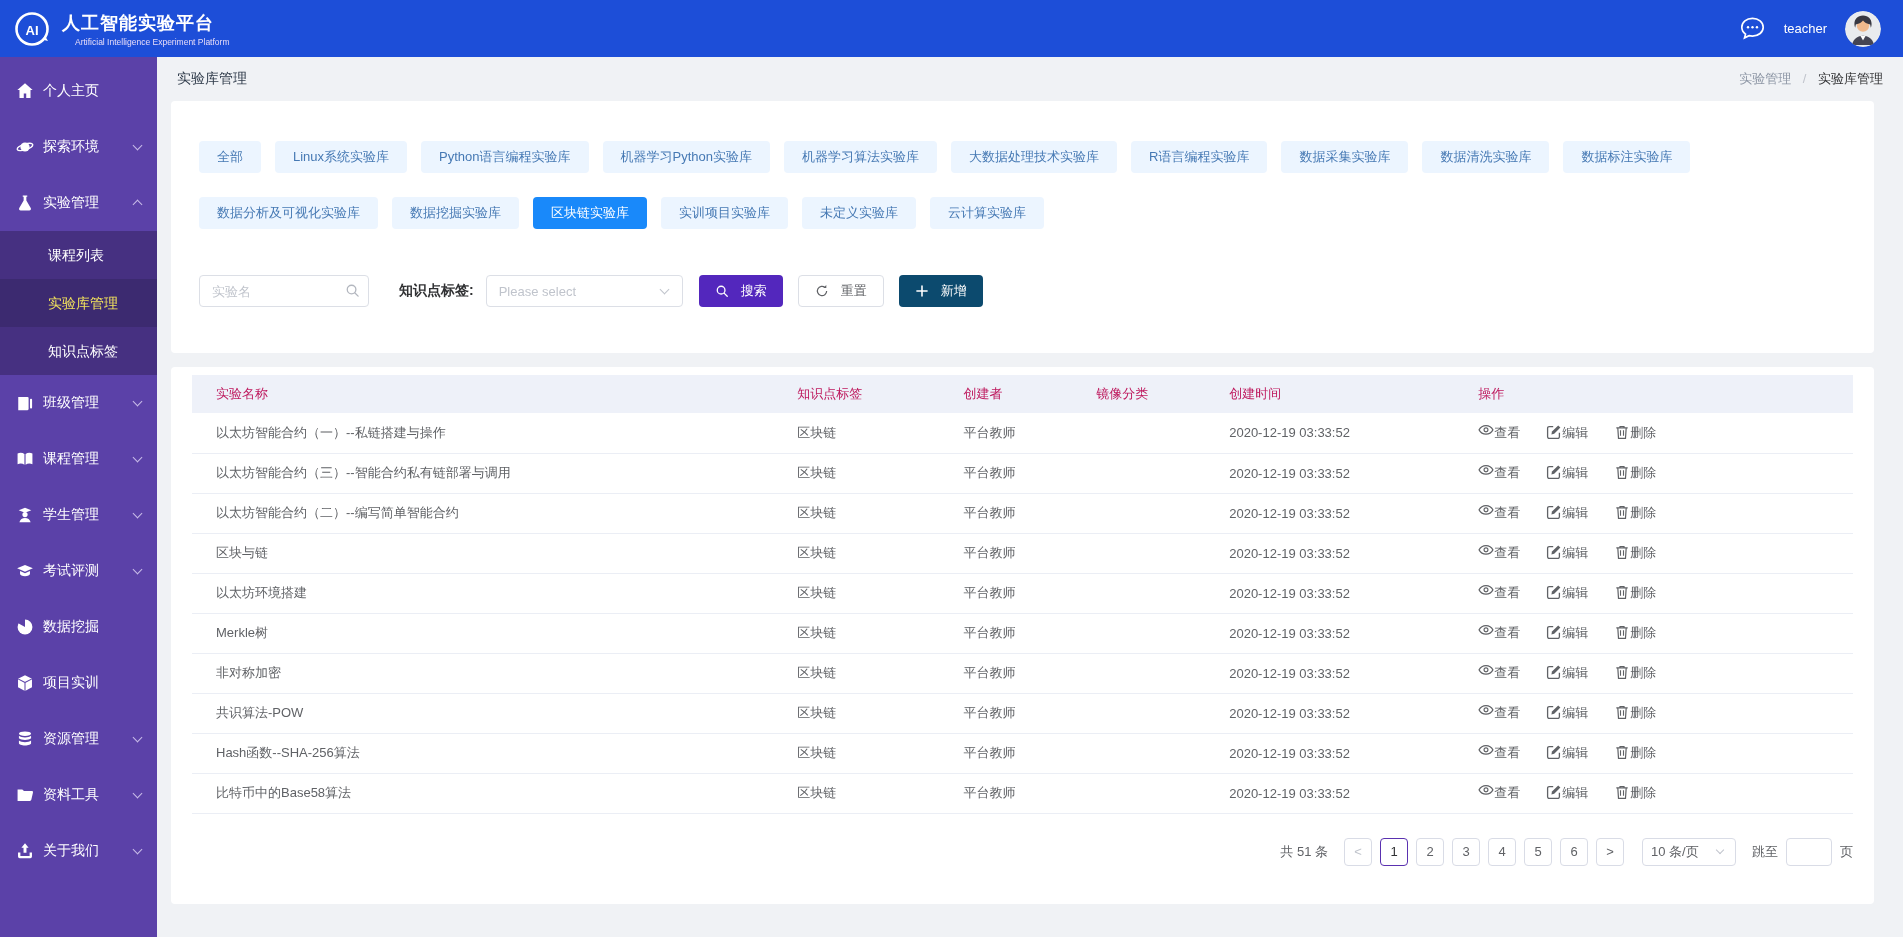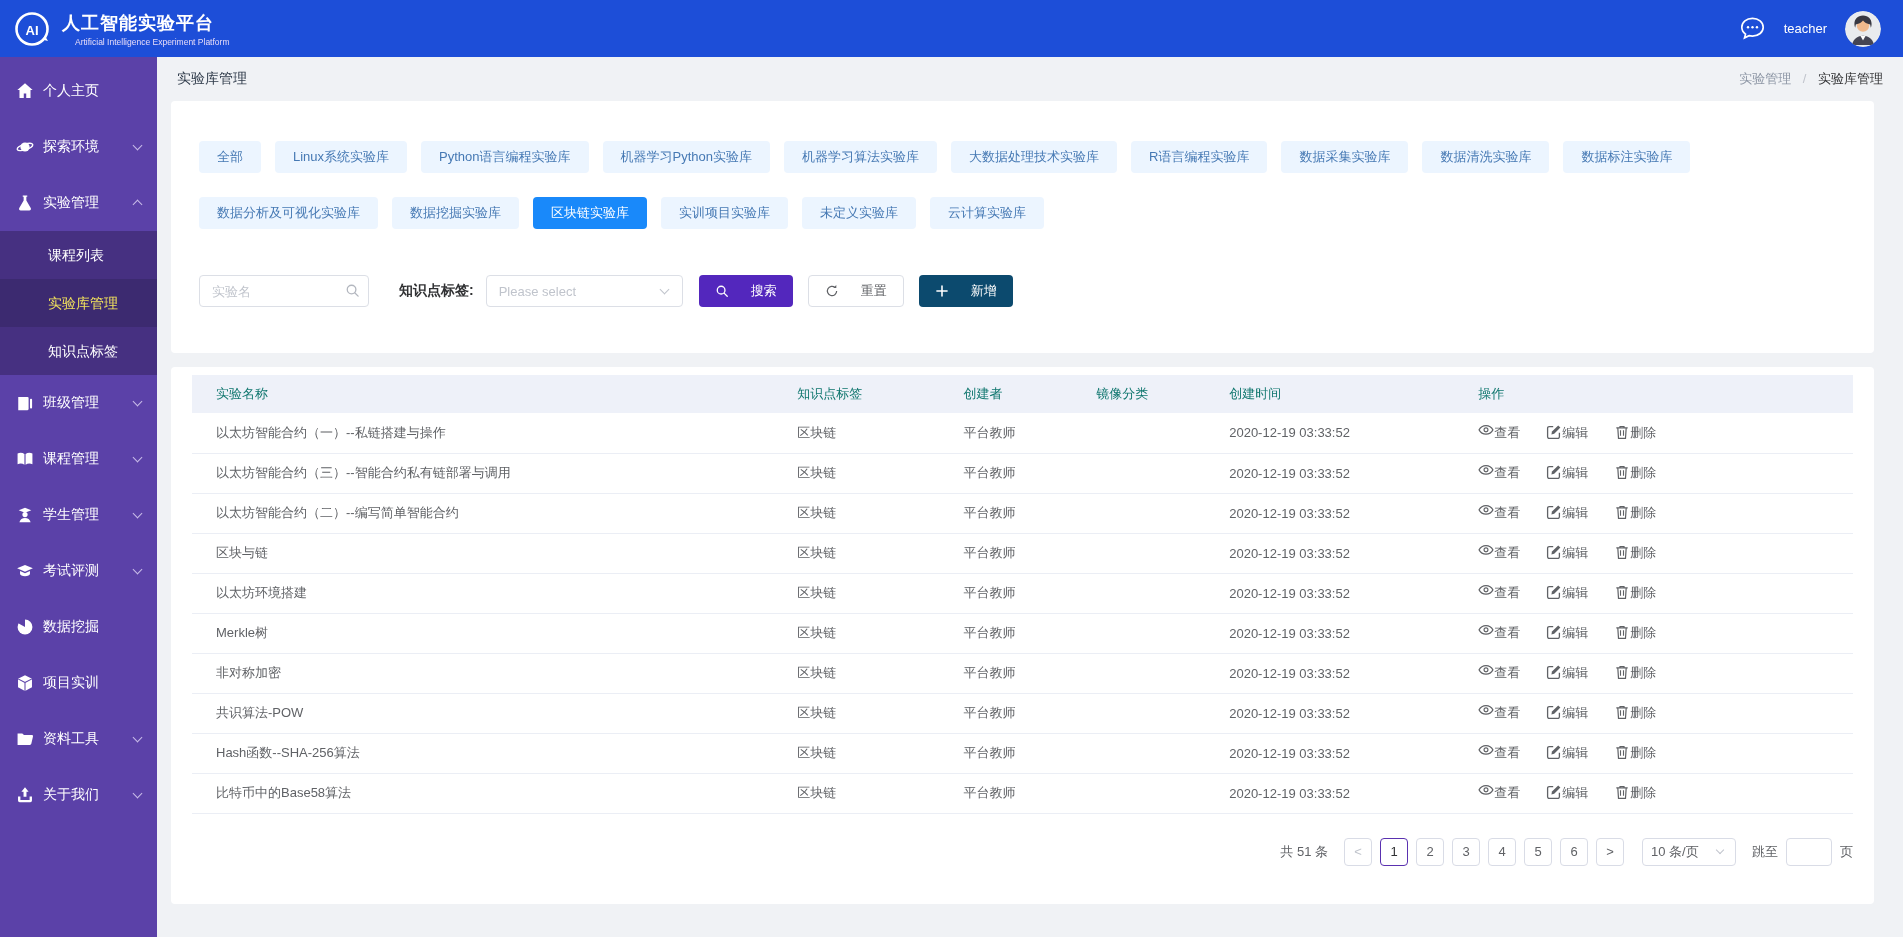--- a/index.html
+++ b/index.html
@@ -62,31 +62,31 @@
     padding:0 30px 0 12px; font-size:13px; color:#606266; outline:none;
     font-family:"Liberation Sans","DejaVu Sans",sans-serif; }
   .inp-wrap input::placeholder { color:#c0c4cc; }
   .inp-wrap .sic { position:absolute; right:9px; top:8px; width:15px; height:15px; color:#b3b7bf; }
   .fld-label { margin-left:30px; font-size:14px; color:#303133; font-weight:bold; }
   .select { margin-left:12px; width:197px; height:32px; border:1px solid #dcdfe6; border-radius:4px;
     display:flex; align-items:center; justify-content:space-between; padding:0 10px 0 12px;
     font-size:13px; color:#c0c4cc; cursor:pointer; background:#fff; }
   .select .caret { border-color:#c0c4cc; }
   .btn { height:32px; border-radius:4px; border:none; display:inline-flex; align-items:center;
-    justify-content:center; gap:22px; font-size:13px; cursor:pointer; padding:4px 16px;
+    justify-content:center; gap:12px; font-size:13px; cursor:pointer; padding:4px 16px;
     font-family:"Liberation Sans","DejaVu Sans",sans-serif; }
   .btn .bic { width:14px; height:14px; }
   .btn-search { margin-left:16px; background:#5327bd; color:#fff; }
   .btn-reset { margin-left:15px; background:#fff; color:#606266; border:1px solid #dcdfe6; }
   .btn-add { margin-left:15px; background:#0c4a6e; color:#fff; }
 
   
   table { width:100%; border-collapse:collapse; table-layout:fixed; }
   thead th { background:#eef1f9; height:38px; font-weight:normal; text-align:left;
-    color:#0f766e; font-size:13px; padding-left:24px; }
+    color:#be185d; font-size:13px; padding-left:24px; }
   tbody td { height:40px; border-bottom:1px solid #ebeef5; color:#606266; font-size:13px;
     padding-left:24px; white-space:nowrap; overflow:hidden; }
   .col-name{width:35%}.col-tag{width:10%}.col-creator{width:8%}.col-img{width:8%}
   .col-time{width:15%}.col-act{width:24%}
   .acts { display:flex; gap:26px; }
   .act { display:inline-flex; align-items:flex-start; cursor:pointer; color:#606266; }
   .act .aic { width:16px; height:14px; }
 
   
   .pager { display:flex; justify-content:flex-end; align-items:center; gap:8px;
@@ -209,20 +209,29 @@
           <path d="M8 8V.6A7.4 7.4 0 0 0 1.6 4.4z" fill="#5b41a8"></path>
         </svg></span>
       <span class="lbl">数据挖掘</span>
     </div>
     <div class="side-item">
       <span class="ic"><svg viewBox="0 0 16 16">
           <path d="M8 1 14.2 4.3v7.4L8 15 1.8 11.7V4.3z" fill="currentColor"></path>
           <path d="M8 7.6 1.8 4.3M8 7.6l6.2-3.3M8 7.6V15" stroke="#5b41a8" stroke-width=".9" fill="none"></path>
         </svg></span>
       <span class="lbl">项目实训</span>
+    </div>
+    <div class="side-item">
+      <span class="ic"><svg viewBox="0 0 16 16">
+          <ellipse cx="8" cy="3.3" rx="5.4" ry="2" fill="currentColor"></ellipse>
+          <path d="M2.6 5.1c1.2 1 3.1 1.5 5.4 1.5s4.2-.5 5.4-1.5v2.3c-1.2 1-3.1 1.5-5.4 1.5S3.8 8.4 2.6 7.4z" fill="currentColor"></path>
+          <path d="M2.6 9.3c1.2 1 3.1 1.5 5.4 1.5s4.2-.5 5.4-1.5v2.5c0 1.1-2.4 2-5.4 2s-5.4-.9-5.4-2z" fill="currentColor"></path>
+        </svg></span>
+      <span class="lbl">资源管理</span>
+      <span class="caret"></span>
     </div>
     <div class="side-item">
       <span class="ic"><svg viewBox="0 0 16 16">
           <path d="M1.4 3h4.2l1.5 1.5h7a1 1 0 0 1 1 1.2l-1.5 6.6a1.3 1.3 0 0 1-1.3 1H1.4z" fill="currentColor"></path>
         </svg></span>
       <span class="lbl">资料工具</span>
       <span class="caret"></span>
     </div>
     <div class="side-item">
       <span class="ic"><svg viewBox="0 0 16 16">

